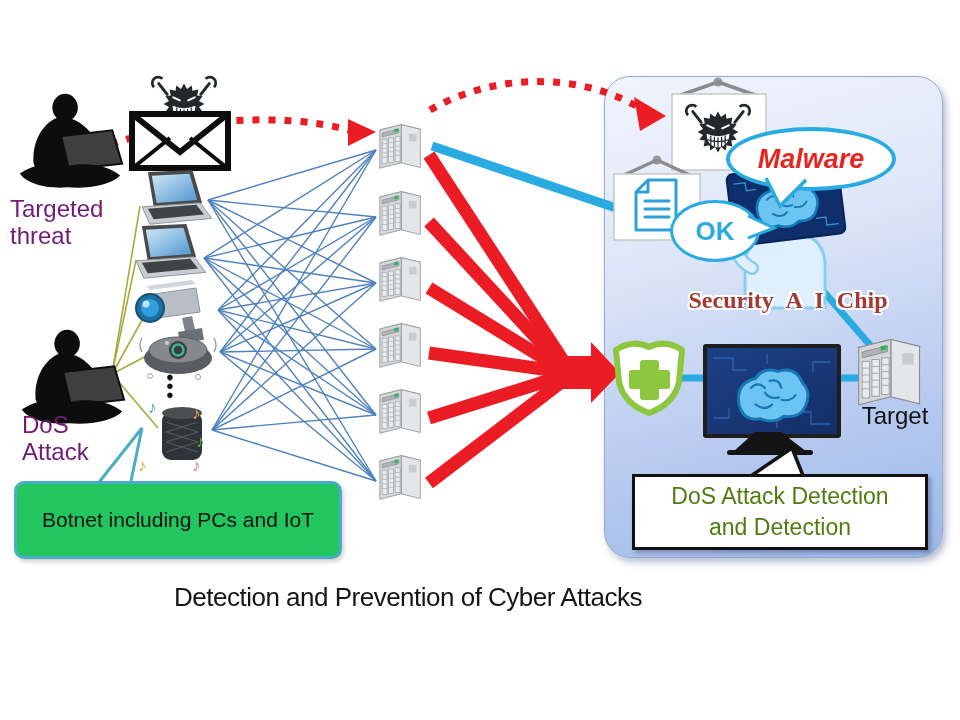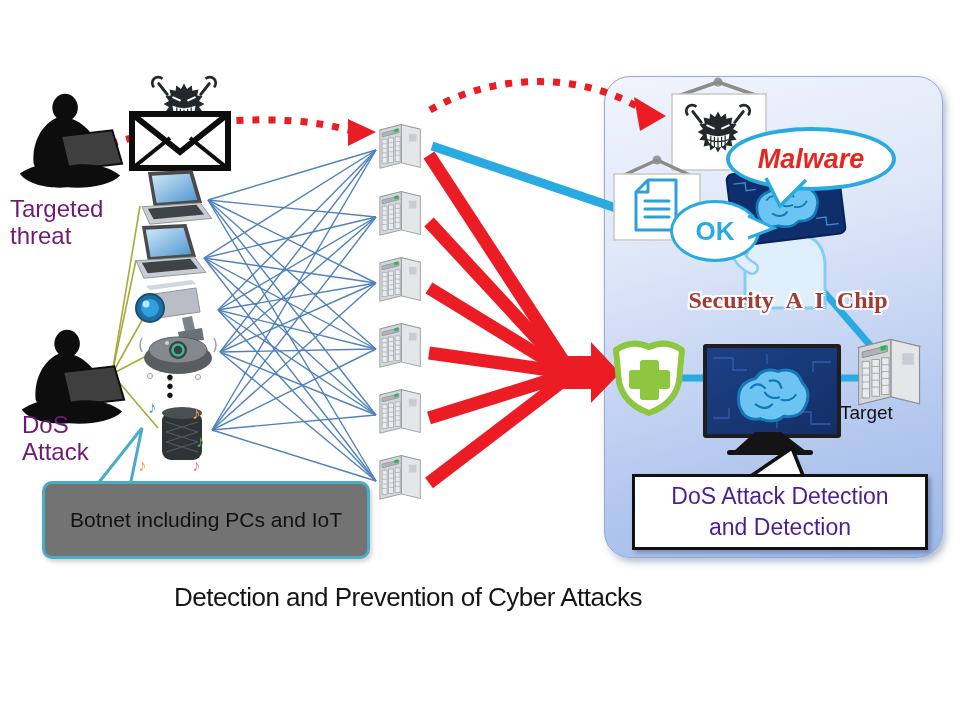--- a/index.html
+++ b/index.html
@@ -29,27 +29,27 @@
   #malware-bubble span{color:#e8251f;font-weight:bold;font-size:27px;}
   #ok-bubble{left:670px;top:200px;width:84px;height:56px;}
   #ok-bubble span{color:#29abe2;font-weight:bold;font-size:26px;}
   .outline-red{color:#a33a33;font-weight:bold;
     text-shadow:-2px -2px 0 #fff,2px -2px 0 #fff,-2px 2px 0 #fff,2px 2px 0 #fff,0 -2px 0 #fff,0 2px 0 #fff,-2px 0 0 #fff,2px 0 0 #fff;}
   #chip-label{left:662px;top:287px;width:252px;text-align:center;font-size:24px;word-spacing:7px;font-family:Liberation Serif, serif;}
   #monitor{left:703px;top:344px;width:130px;height:86px;border:4px solid #1e1e1e;border-radius:3px;
            background:linear-gradient(150deg,#1d4186 0%,#132e66 100%);}
   #monitor-text{position:absolute;left:0;top:2px;width:100%;text-align:center;font-size:20px;line-height:1.32;}
   #monitor-text .mid{font-size:18px;letter-spacing:5px;}
-  #target-label{left:840px;top:402px;width:110px;font-size:19px;color:#111;}
+  #target-label{left:840px;top:402px;width:110px;text-align:center;font-size:24px;color:#111;}
   #dos-box{left:632px;top:474px;width:290px;height:70px;background:#fff;border:3.5px solid #111;
            display:flex;flex-direction:column;align-items:center;justify-content:center;
-           font-size:23px;color:#4c1d95;line-height:1.35;box-shadow:3px 3px 4px rgba(40,50,90,.35);}
-  #botnet-box{left:14px;top:481px;width:322px;height:72px;background:#737373;border:3px solid #4bacc6;border-radius:10px;
+           font-size:23px;color:#4d7c0f;line-height:1.35;box-shadow:3px 3px 4px rgba(40,50,90,.35);}
+  #botnet-box{left:14px;top:481px;width:322px;height:72px;background:#22c55e;border:3px solid #4bacc6;border-radius:10px;
            display:flex;flex-direction:column;align-items:center;justify-content:center;
-           font-size:21px;color:#111;line-height:1.32;box-shadow:2px 3px 4px rgba(0,0,0,.18);margin-left:28px;}
+           font-size:21px;color:#111;line-height:1.32;box-shadow:2px 3px 4px rgba(0,0,0,.18);}
   .dots{left:166px;top:372px;color:#111;font-size:13px;line-height:9px;text-align:center;}
   .note{position:absolute;font-size:17px;font-weight:bold;}
 </style>
 </head>
 <body>
 
 <div id="stage">
 
   <svg width="0" height="0" style="position:absolute">
     <defs>

